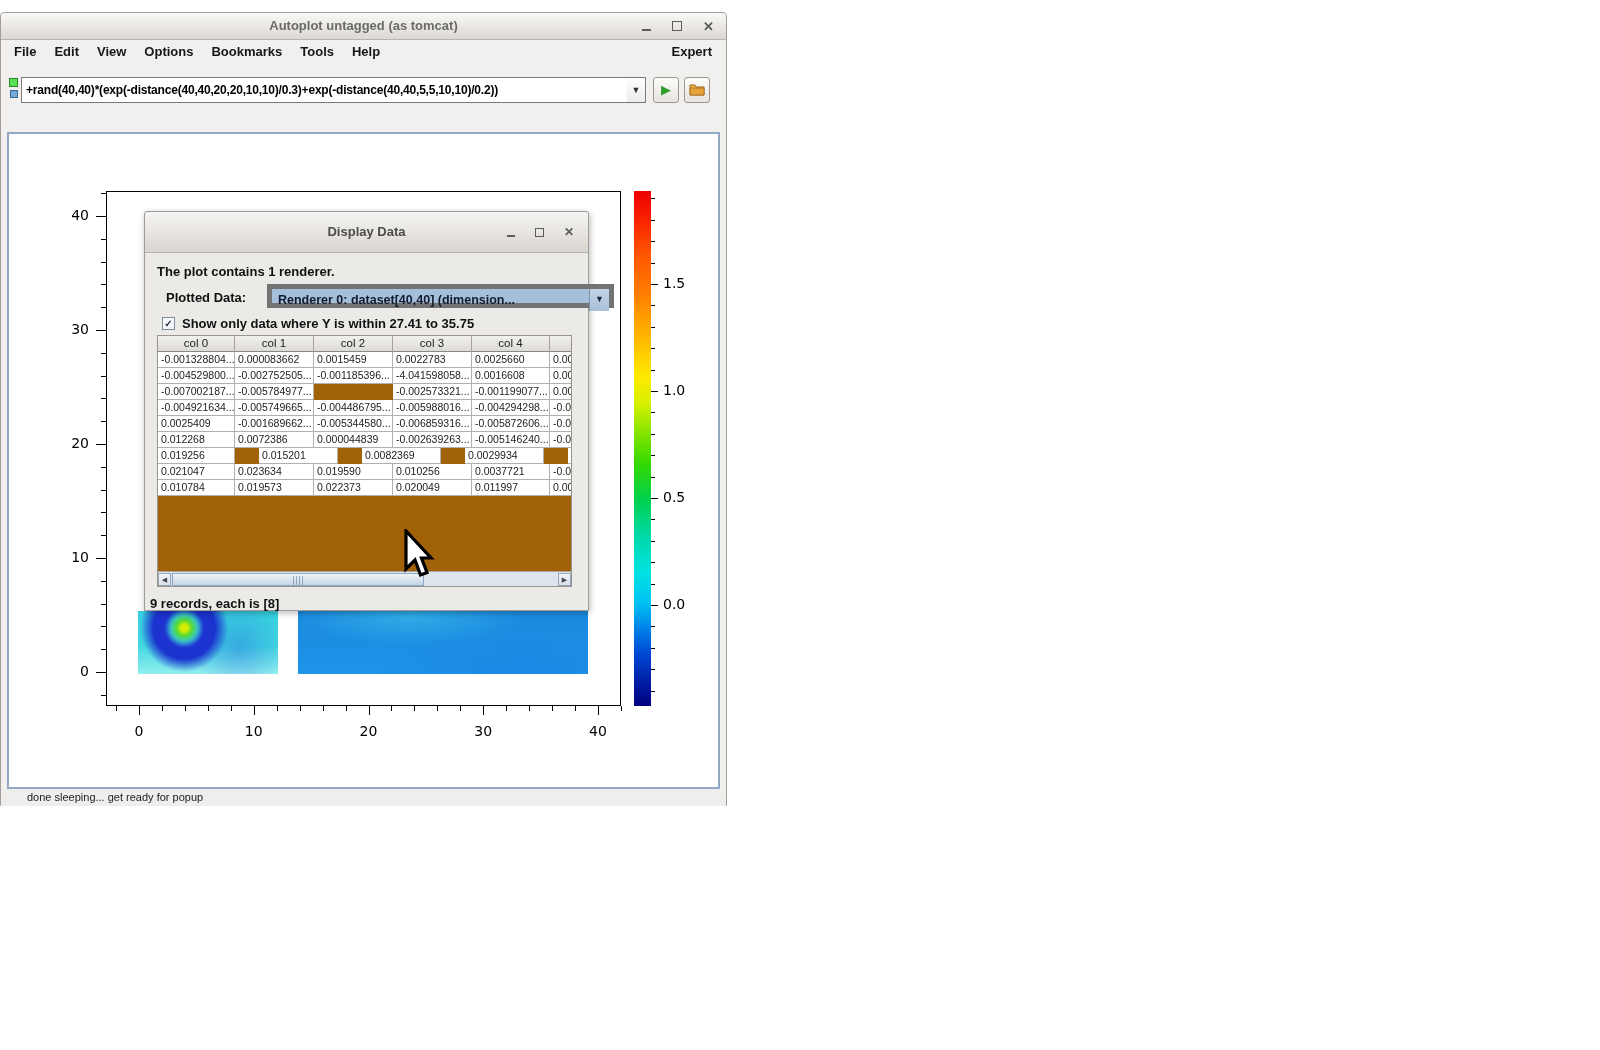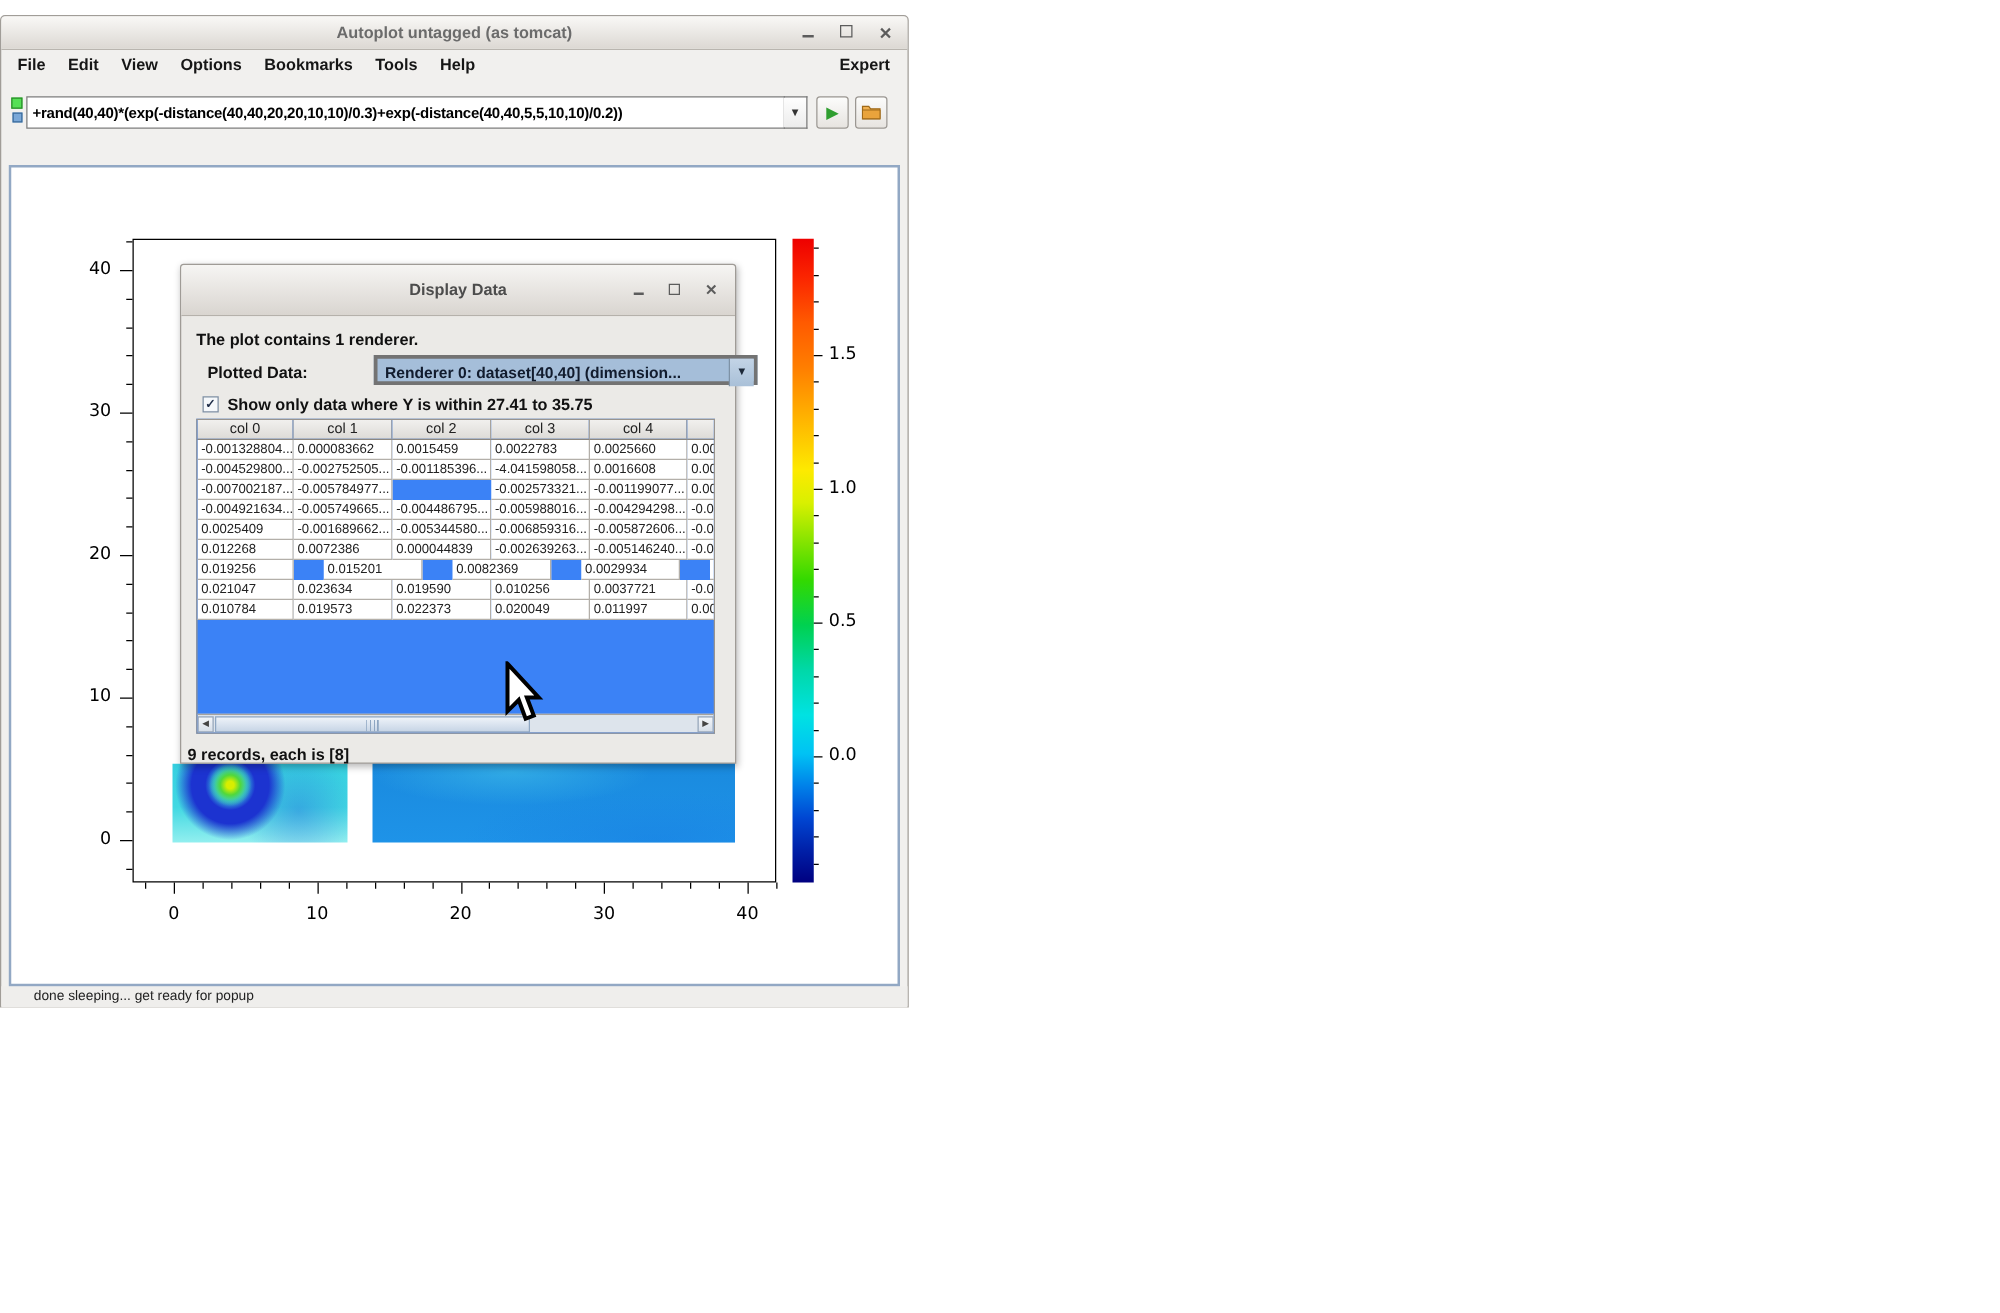--- a/index.html
+++ b/index.html
@@ -58,32 +58,32 @@
   .dialog{position:absolute;left:143px;top:198px;width:445px;height:400px;background:#ebeae7;
           border:1px solid #9f9b96;border-radius:3px 3px 0 0;box-shadow:1px 2px 6px rgba(0,0,0,0.28);
           box-sizing:border-box;z-index:10;}
   .dialog-titlebar{position:absolute;left:0;top:0;width:100%;height:40px;
           background:linear-gradient(#f6f5f3,#d9d5d0);border-bottom:1px solid #b5b1ab;border-radius:3px 3px 0 0;}
   .dialog-title{position:absolute;left:0;right:0;top:0;height:40px;line-height:40px;text-align:center;
           font-size:13px;font-weight:600;color:#4c4c4c;}
   .dialog-btns{position:absolute;right:14px;top:0;height:40px;display:flex;align-items:center;gap:20px;}
   .dlg-intro{position:absolute;left:12px;top:52px;font-size:13px;font-weight:700;color:#111;}
   .dlg-plotted-label{position:absolute;left:21px;top:78px;font-size:13px;font-weight:700;color:#111;}
-  .combo{position:absolute;left:122px;top:72px;width:307px;height:24px;box-sizing:border-box;
-         background:#a5bed9;border:3px solid #737373;margin-left:32px;}
+  .combo{position:absolute;left:122px;top:72px;width:347px;height:24px;box-sizing:border-box;
+         background:#a5bed9;border:5px solid #737373;}
   .combo-text{position:absolute;left:6px;top:0;right:20px;height:22px;line-height:22px;overflow:hidden;
          font-size:12.5px;font-weight:700;color:#121c2e;white-space:nowrap;}
   .combo-arrow{position:absolute;right:0;top:0;width:19px;height:22px;background:linear-gradient(#c3d4e6,#a9c0d8);
          border-left:1px solid #7e92a6;text-align:center;line-height:21px;font-size:9px;color:#1c2838;}
   .dlg-check-row{position:absolute;left:17px;top:104px;height:16px;}
   .checkbox{position:absolute;left:0;top:1px;width:13px;height:13px;box-sizing:border-box;background:#f5f8fb;
          border:1px solid #7d8da0;text-align:center;line-height:11px;font-size:10px;font-weight:700;color:#1c2b46;}
   .check-label{position:absolute;left:20px;top:0;font-size:13px;font-weight:700;color:#111;white-space:nowrap;}
   .scrollpane{position:absolute;left:12px;top:123px;width:415px;height:252px;box-sizing:border-box;
-         border:1px solid #98948f;background:#3b82f6;overflow:hidden;}
+         border:1px solid #98948f;background:#a16207;overflow:hidden;}
   .thead{position:absolute;left:0;top:0;height:16px;display:flex;}
   .th{box-sizing:border-box;height:16px;background:linear-gradient(#f1f0ee,#dddbd7);
       border-right:1px solid #a7a39d;border-bottom:1px solid #8b8781;
       font-size:11.5px;color:#222;text-align:center;line-height:15px;overflow:hidden;}
   .trow{position:absolute;left:0;display:flex;height:16px;}
   .td{box-sizing:border-box;height:16px;background:#fff;border-right:1px solid #b3afa9;border-bottom:1px solid #b3afa9;
       font-size:10.5px;color:#222;line-height:15px;padding-left:3px;overflow:hidden;white-space:nowrap;}
   .hscroll{position:absolute;left:0;bottom:0;width:100%;height:15px;background:#dde4ec;border-top:1px solid #a7a39d;box-sizing:border-box;}
   .hs-btn{position:absolute;top:1px;width:13px;height:13px;background:linear-gradient(#f2f5f9,#d7dfe9);
       border:1px solid #96a6ba;box-sizing:border-box;text-align:center;line-height:11px;font-size:7px;color:#444;}

